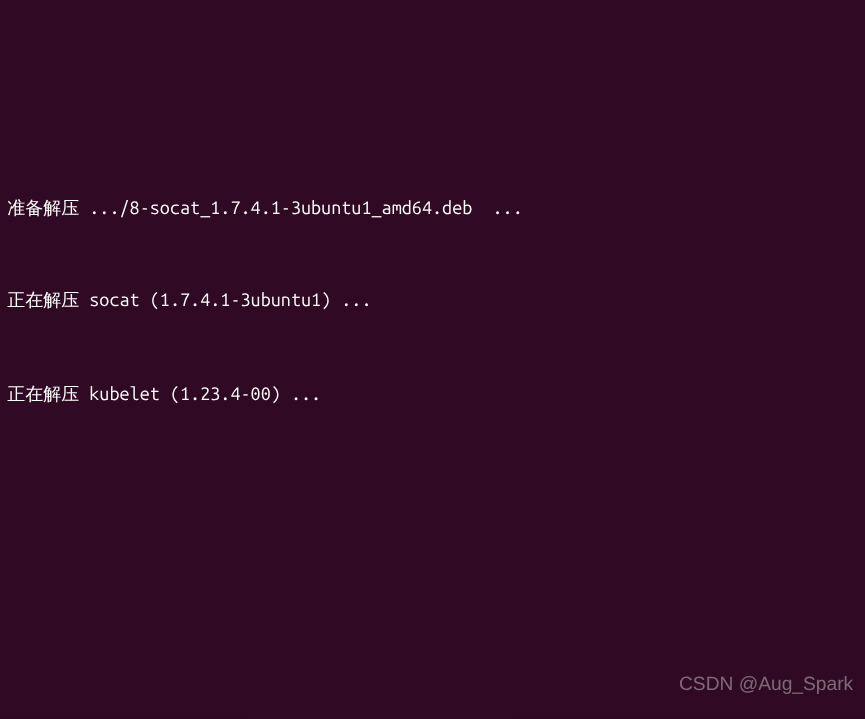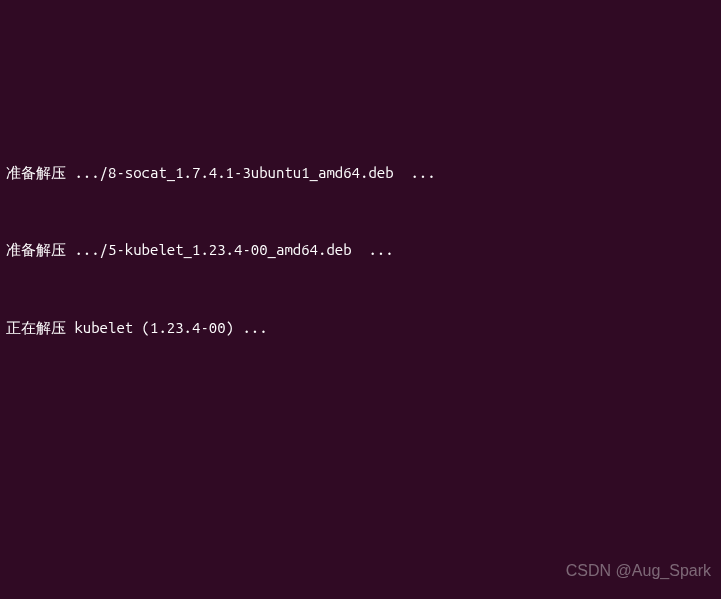--- a/index.html
+++ b/index.html
@@ -35,21 +35,21 @@
       text-align: right;
     }
   </style>
 </head>
 <body>
 
 
 
 <div>
   <span class="terminal-line">准备解压 .../8-socat_1.7.4.1-3ubuntu1_amd64.deb  ...</span>
-  <span class="terminal-line">准备解压 .../5-kubelet_1.23.4-00_amd64.deb  ...</span>
+  <span class="terminal-line">正在解压 socat (1.7.4.1-3ubuntu1) ...</span>
   <span class="terminal-line">正在解压 kubelet (1.23.4-00) ...</span>
   
   
   
   
   
   
   
   
   

